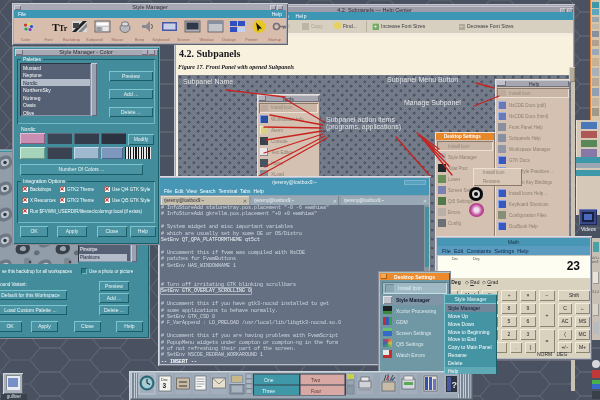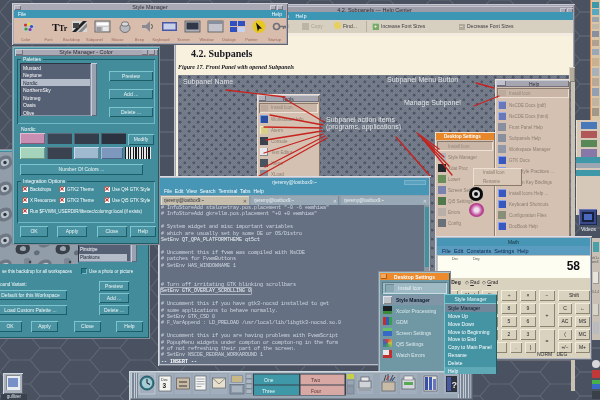--- a/index.html
+++ b/index.html
@@ -124,21 +124,21 @@
    <div class="ab" style="left:167px;top:3px;font-size:5px;color:#3a3a40">Find...</div>
    <div class="ab" style="left:190px;top:1px;width:1px;height:11px;background:#b8b0a0"></div>
    <div class="ab" style="left:196px;top:2.5px;width:7px;height:7px;background:#7aa868;box-shadow:inset 1px 1px 0 #a8d098;color:#fff;font-size:6px;line-height:7px;text-align:center">+</div>
    <div class="ab" style="left:205px;top:3px;font-size:5px;color:#3a3a40">Increase Font Sizes</div>
    <div class="ab" style="left:282px;top:2.5px;width:7px;height:7px;background:#b0a898;box-shadow:inset 1px 1px 0 #d8d0c0;color:#fff;font-size:6px;line-height:6px;text-align:center">−</div>
    <div class="ab" style="left:291px;top:3px;font-size:5px;color:#3a3a40">Decrease Font Sizes</div>
  </div>
  <div class="ab" style="left:2px;top:29px;width:397px;height:3px;background:#f2ede0"></div>
 
  <div class="ab" style="left:2px;top:32px;width:397px;height:323px;background:#f7f1de">
-   <div class="ab" style="left:15px;top:12px;font-family:'Liberation Serif',serif;font-weight:bold;font-size:10px;color:#16161e">4.2.&nbsp;Subpanels</div>
+   <div class="ab" style="left:3px;top:12px;font-family:'Liberation Serif',serif;font-weight:bold;font-size:10px;color:#16161e">4.2.&nbsp;Subpanels</div>
    <div class="ab" style="left:2px;top:28px;font-family:'Liberation Serif',serif;font-weight:bold;font-style:italic;font-size:6px;color:#16161e">Figure&nbsp;17.&nbsp;Front&nbsp;Panel&nbsp;with&nbsp;opened&nbsp;Subpanels</div>
 
    <div class="ab" style="left:2px;top:39px;width:395px;height:284px;overflow:hidden">
      <svg class="ab" width="395" height="284" style="left:0;top:0">
             <rect width="395" height="284" fill="url(#dots)"></rect>
           </svg>
 
      <div class="ab" style="left:5px;top:3px;font-size:7px;color:#e2e4e6">Subpanel Name</div>
      <div class="ab" style="left:209px;top:1px;font-size:7px;color:#e2e4e6">Subpanel Menu Button</div>
      <div class="ab" style="left:226px;top:24px;font-size:7px;color:#e2e4e6">Manage Subpanel</div>
@@ -509,21 +509,21 @@
   box-shadow:inset 1px 1px 0 #d8dce4, inset -1px -1px 0 #70747e">
   <div class="ab" style="left:2px;top:2px;width:153px;height:8px;background:#4796b6">
     <div class="ab" style="left:0;top:1px;width:100%;text-align:center;font-size:5px;color:#18323e">Math</div>
   </div>
   <div class="ab" style="left:2px;top:10px;width:153px;height:9px;background:#5a9cc0">
     <div class="ab" style="left:5px;top:1.5px;font-size:5.5px;color:#14244a;white-space:nowrap">File&nbsp;&nbsp;Edit&nbsp;&nbsp;Constants&nbsp;&nbsp;Settings&nbsp;&nbsp;Help</div>
   </div>
   <div class="ab" style="left:2px;top:19px;width:153px;height:23px;background:#fdfdf2;box-shadow:inset 1px 1px 0 #c8c8c0">
     <div class="ab" style="left:15px;top:2px;font-size:3.5px;color:#555">Dec</div>
     <div class="ab" style="left:36px;top:2px;font-size:3.5px;color:#555">Deg</div>
-    <div class="ab" style="right:10px;top:4px;font-size:12px;font-weight:bold;color:#101014">58</div>
+    <div class="ab" style="right:10px;top:4px;font-size:12px;font-weight:bold;color:#101014">23</div>
   </div>
   <div class="ab" style="left:2px;top:42px;width:153px;height:80px;background:#d9d2be">
     <div class="ab" style="left:9px;top:0.5px;font-size:5px;color:#2a2a30">◆ <b>Deg</b></div>
         <div class="ab" style="left:28px;top:0.5px;font-size:5px;color:#2a2a30">◇ <u>R</u>ad</div>
         <div class="ab" style="left:45px;top:0.5px;font-size:5px;color:#2a2a30">◇ <u>G</u>rad</div>
 
     <div class="ab cbt" style="left:3px;top:12px">yp</div>
     <div class="ab cbt" style="left:24px;top:12px">Mod</div>
     <div class="ab cbt" style="left:45px;top:12px;width:16px">%</div>
     <div class="ab cbt" style="left:64px;top:12px;width:16px">÷</div>

